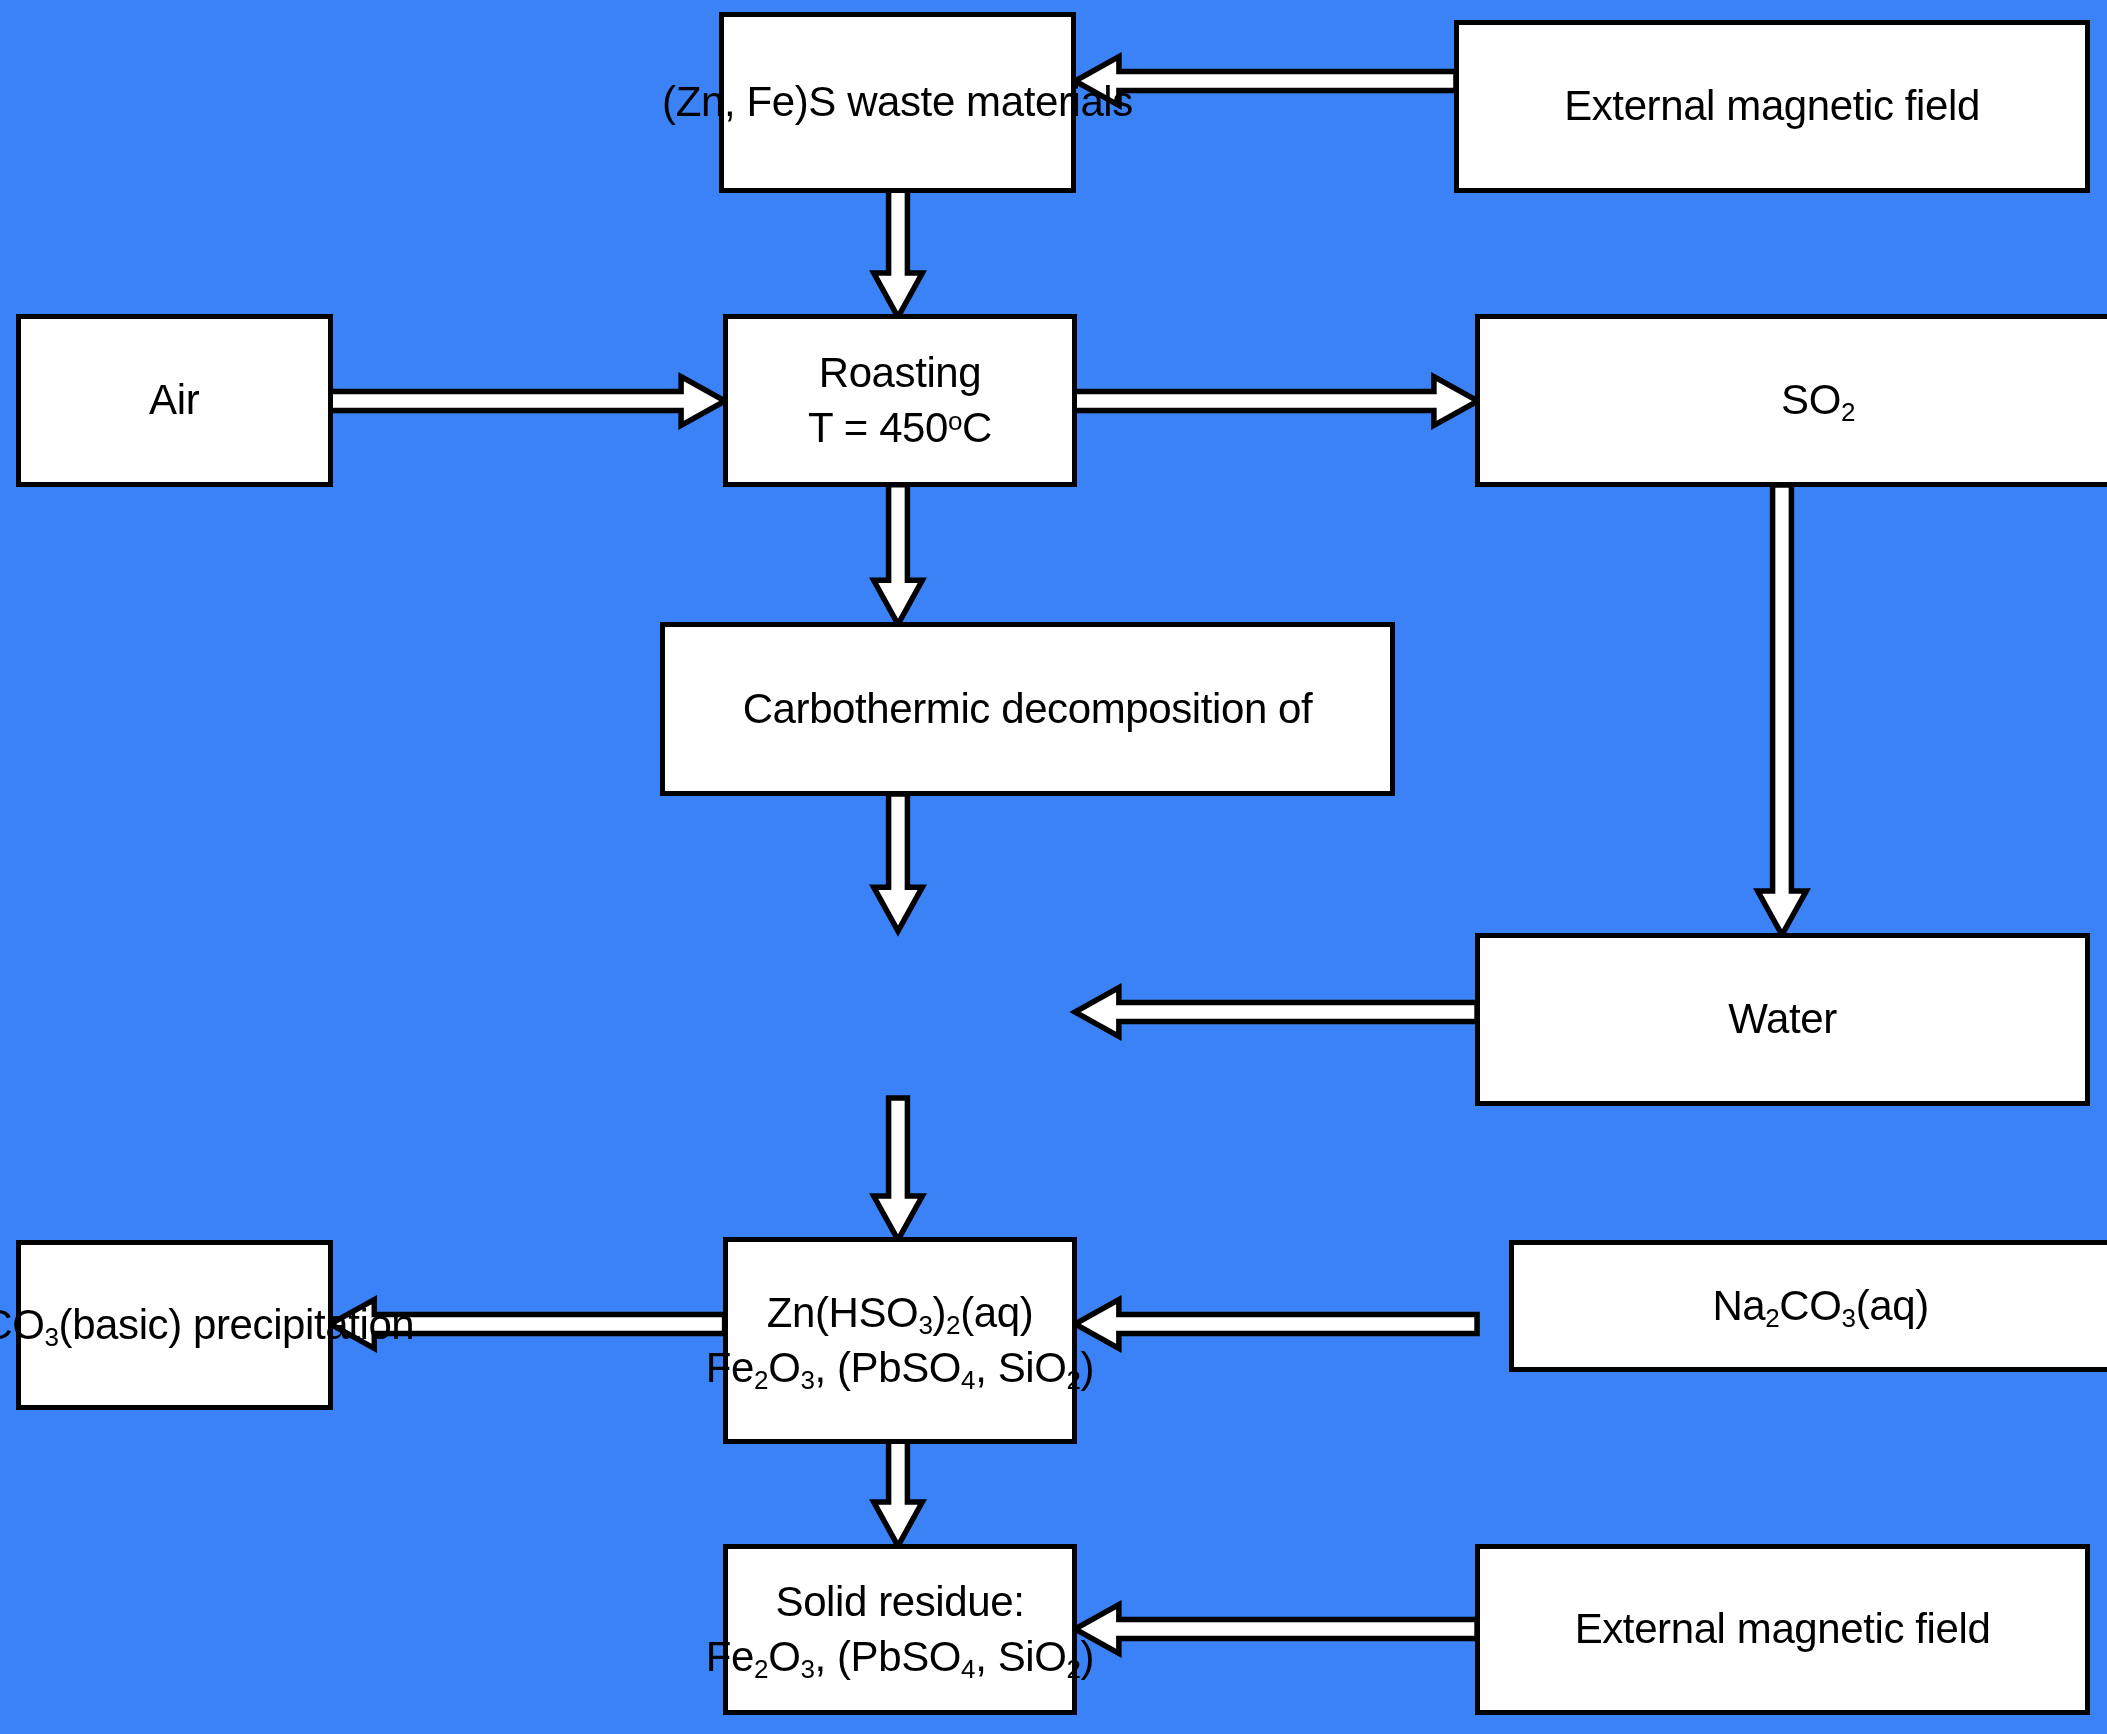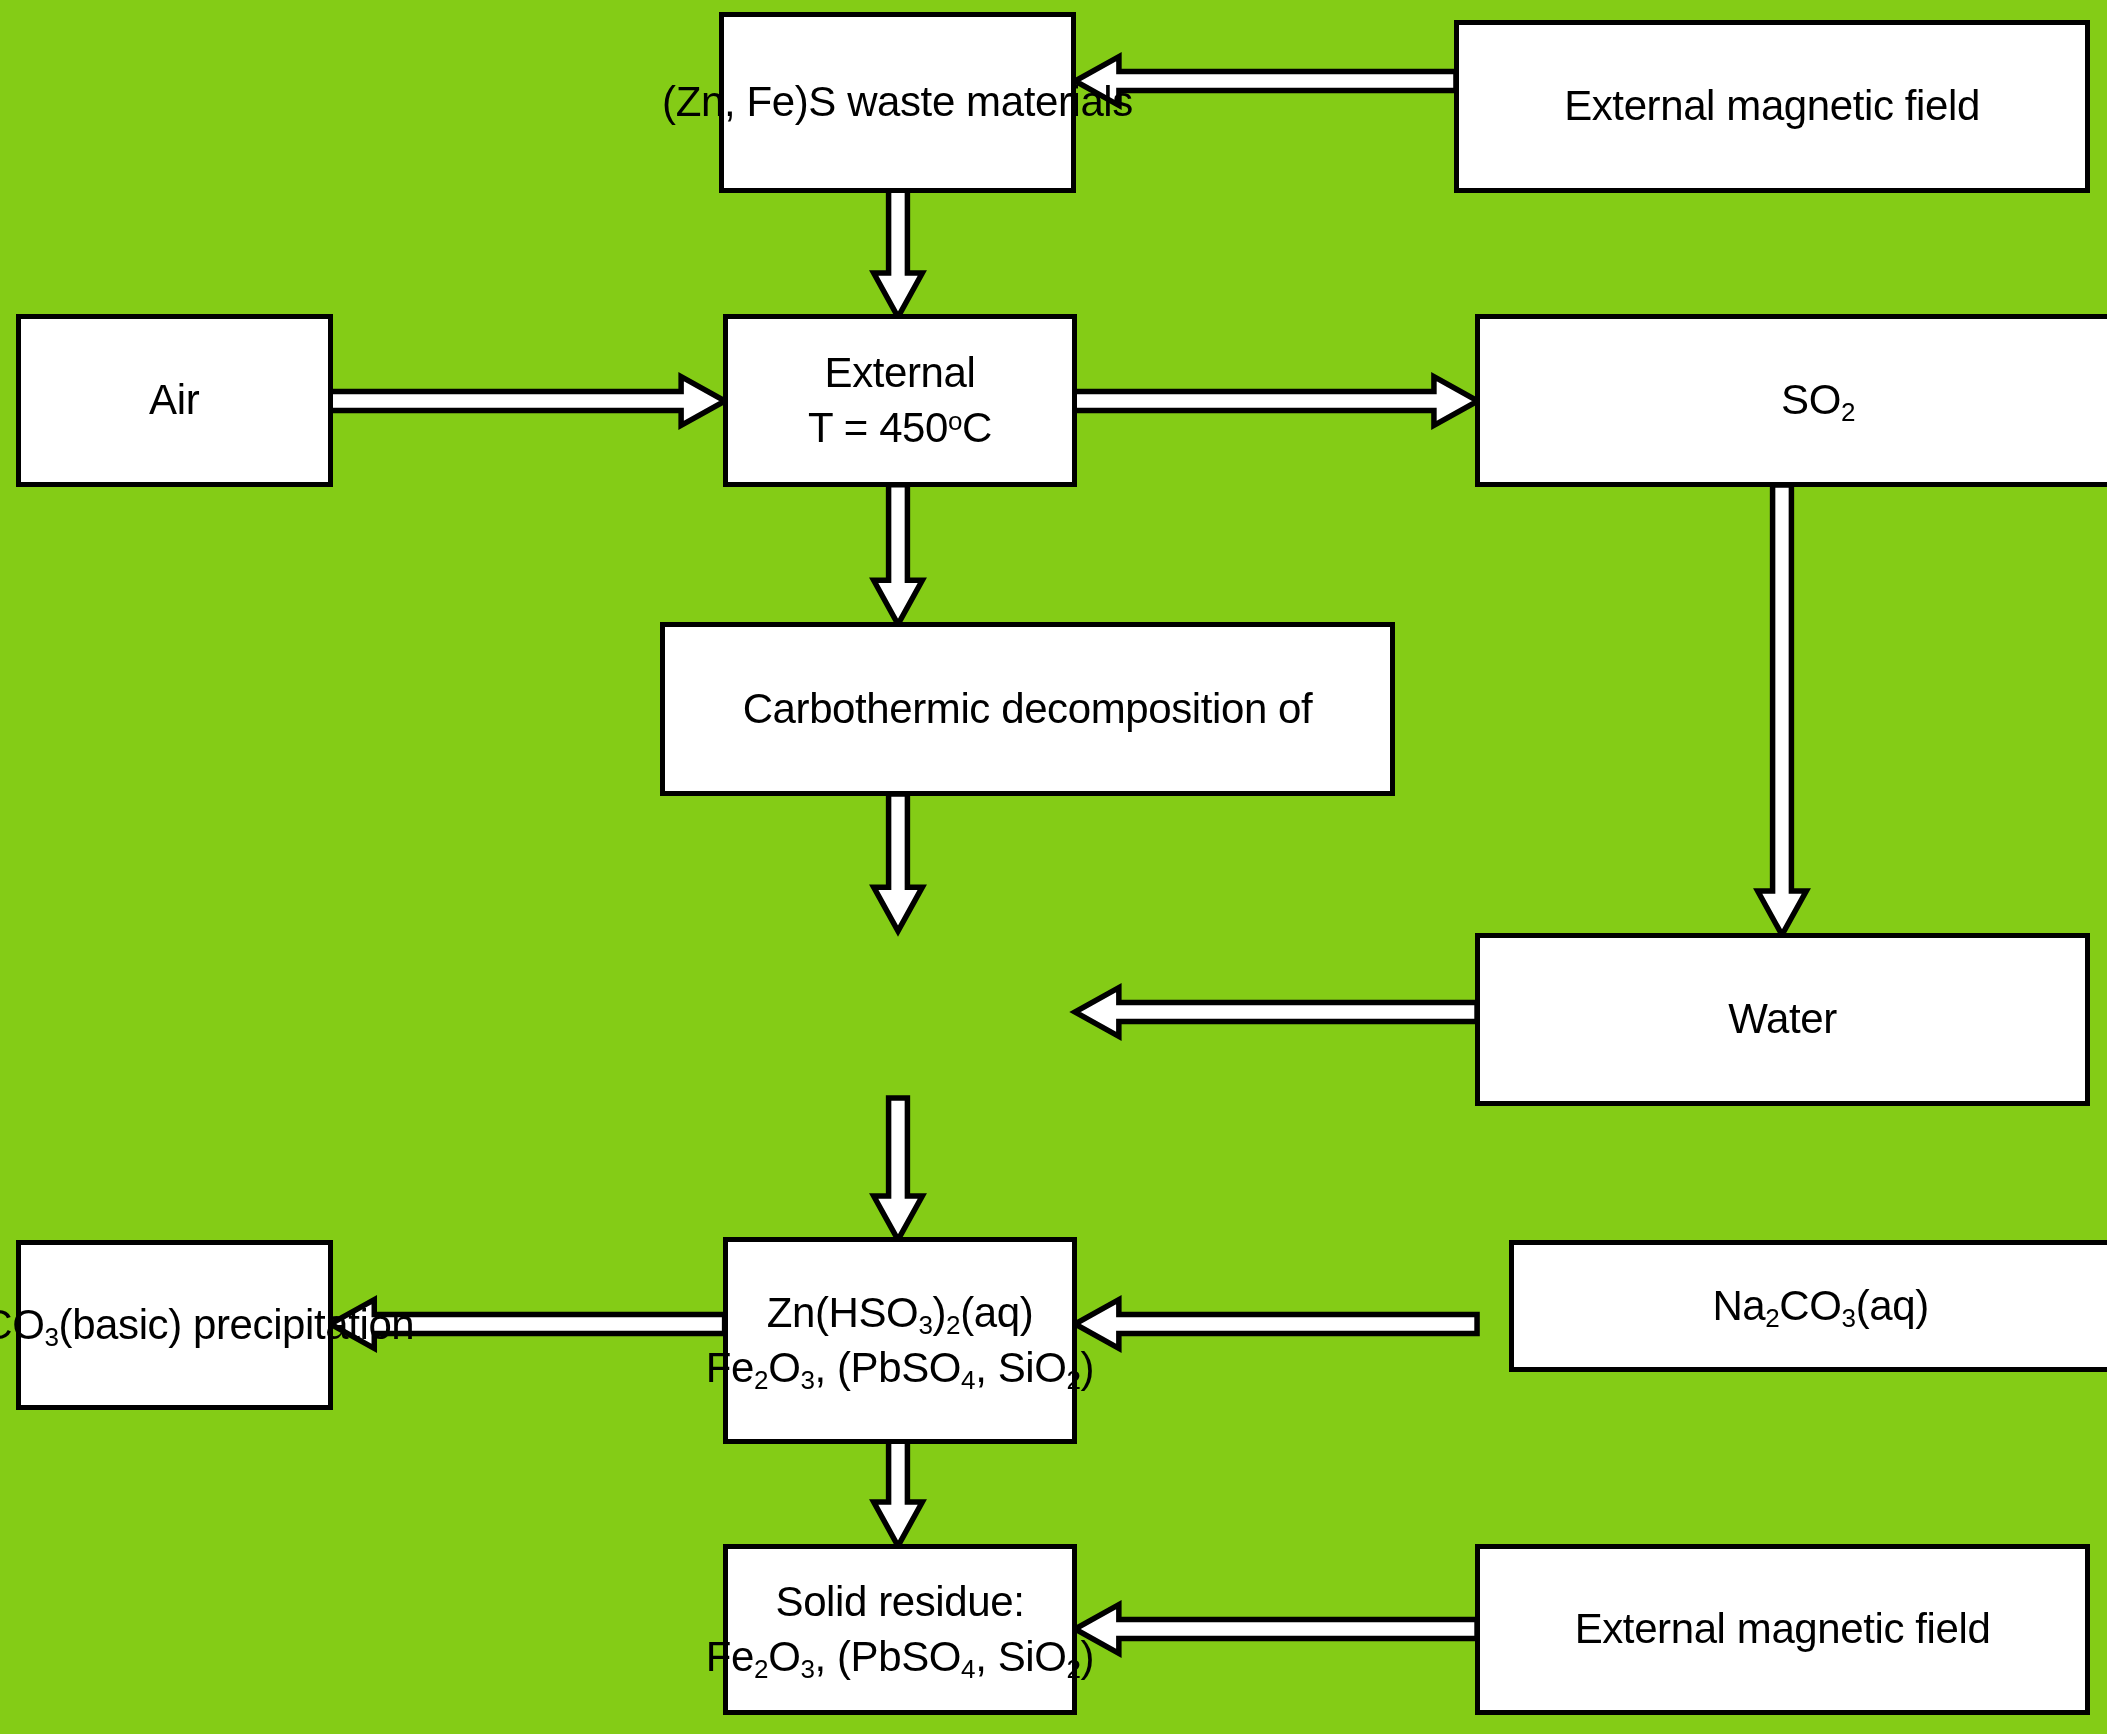--- a/index.html
+++ b/index.html
@@ -4,21 +4,21 @@
 <style>
   html, body {
     margin: 0;
     padding: 0;
     background: #ffffff;
   }
   #canvas {
     position: relative;
     width: 2108px;
     height: 1734px;
-    background: #84cc16;
+    background: #3b82f6;
     font-family: "Liberation Sans", sans-serif;
     overflow: hidden;
   }
   .node {
     position: absolute;
     box-sizing: border-box;
     border: 5.5px solid #000000;
     background: #ffffff;
     display: flex;
     flex-direction: column;
@@ -131,21 +131,21 @@
     <div class="node" style="left: 719px; top: 11.8px; width: 357px; height: 181px;">
       <span class="ln">(Zn, Fe)S waste materials</span>
     </div>
     <div class="node" style="left: 1454px; top: 19.6px; width: 636px; height: 173px;">
       <span class="ln">External magnetic field</span>
     </div>
     <div class="node" style="left: 15.7px; top: 314px; width: 317px; height: 173px;">
       <span class="ln">Air</span>
     </div>
     <div class="node" style="left: 723px; top: 314px; width: 354px; height: 173px;">
-      <span class="ln">External</span>
+      <span class="ln">Roasting</span>
       <span class="ln">T = 450<sup>o</sup>C</span>
     </div>
     <div class="node" style="left: 1475px; top: 314px; width: 686px; height: 173px;">
       <span class="ln">SO<sub>2</sub></span>
     </div>
     <div class="node" style="left: 660px; top: 622px; width: 735px; height: 174px;">
       <span class="ln">Carbothermic decomposition of</span>
     </div>
     <div class="node" style="left: 1475px; top: 933px; width: 615px; height: 173px;">
       <span class="ln">Water</span>

